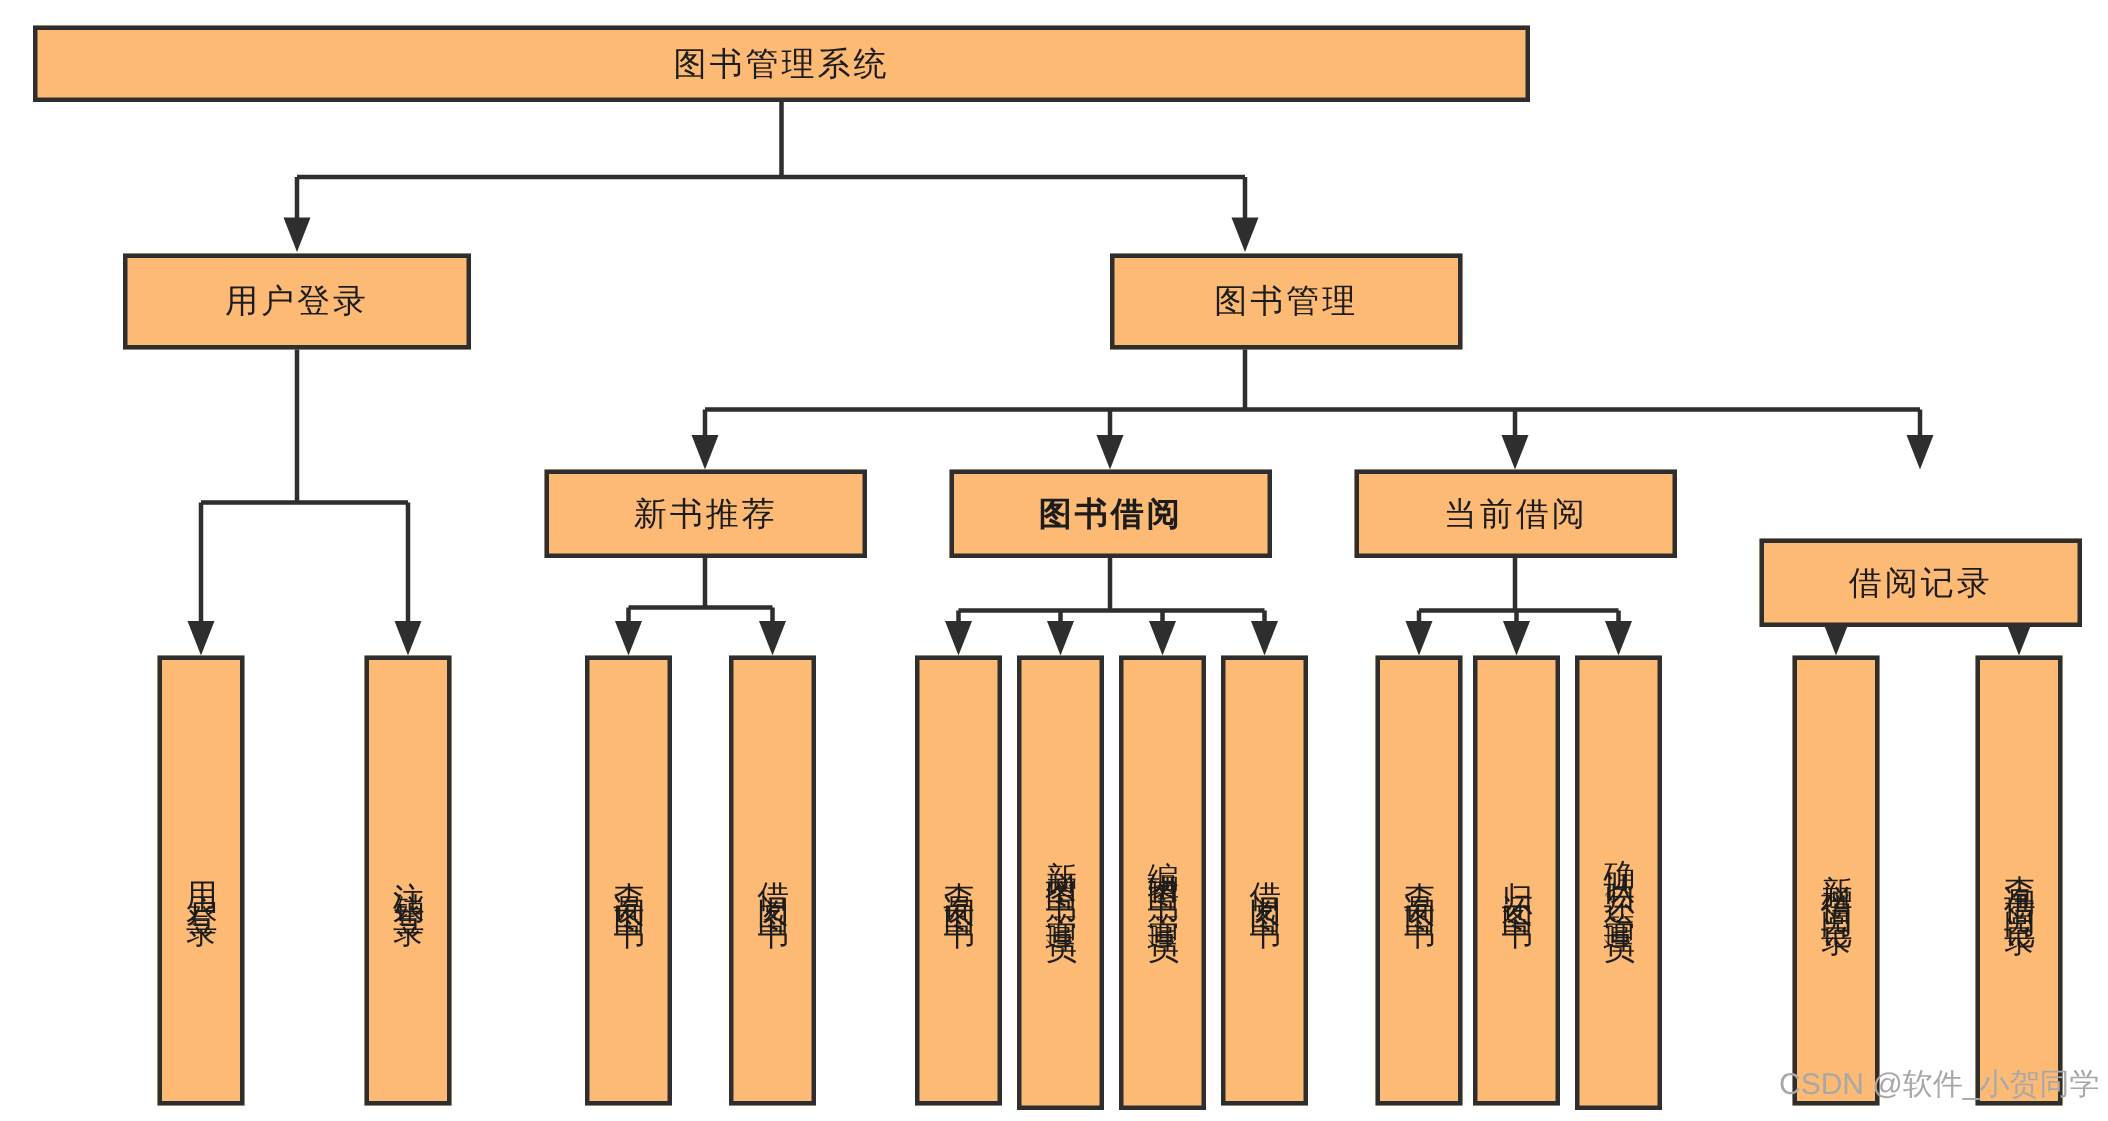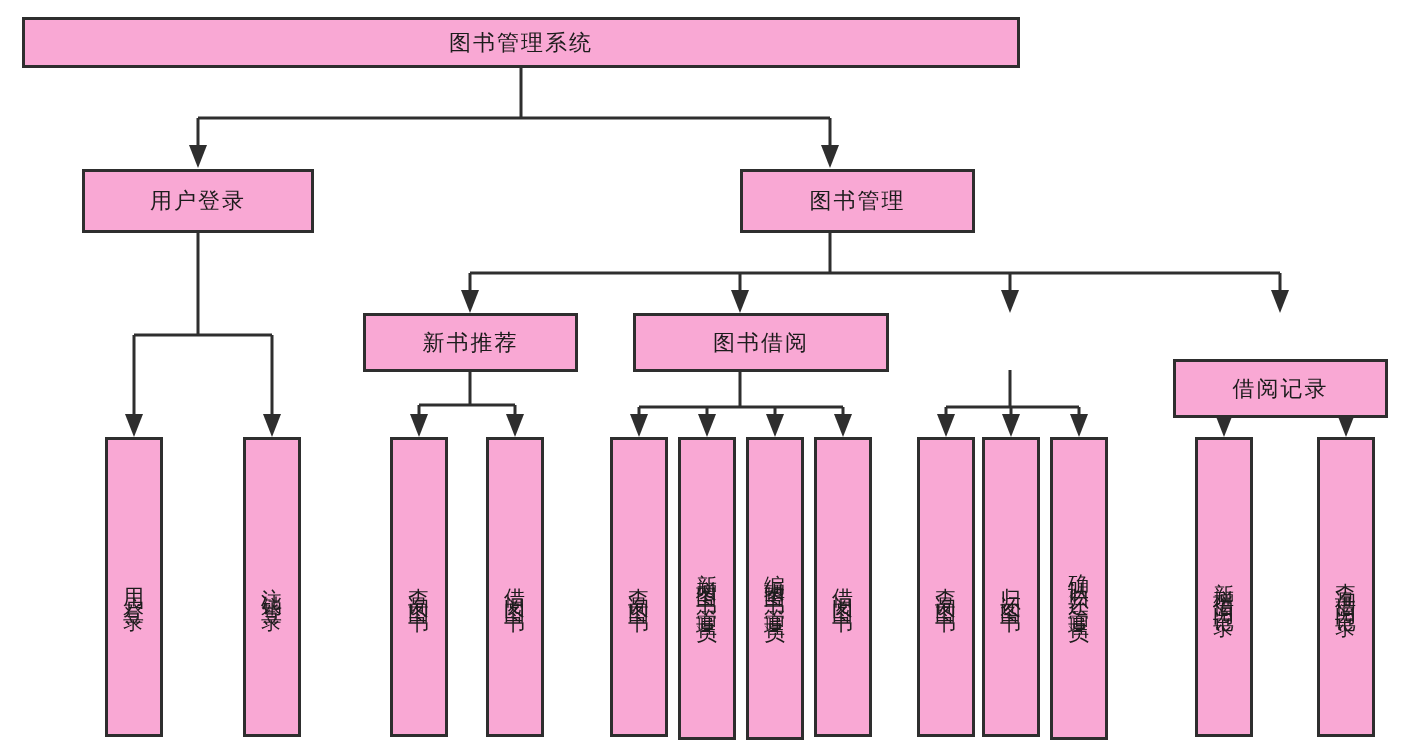--- a/index.html
+++ b/index.html
@@ -28,21 +28,21 @@
     fill: none;
   }
   .connectors polygon {
     fill: #2e2e2e;
     stroke: none;
   }
   .node {
     position: absolute;
     box-sizing: border-box;
     border: 3px solid #2e2e2e;
-    background: #f9a8d4;
+    background: #fdba74;
     display: flex;
     align-items: center;
     justify-content: center;
     color: #1c1c1c;
     font-size: 22px;
     letter-spacing: 2px;
     white-space: nowrap;
   }
   .leaf {
     writing-mode: vertical-rl;
@@ -105,35 +105,37 @@
     <polygon points="1215,414 1233,414 1224,437"></polygon>
     <polygon points="1337,414 1355,414 1346,437"></polygon>
   </svg>
 
   <div class="node" style="left:22px; top:17px; width:998px; height:51px;">图书管理系统</div>
 
   <div class="node" style="left:82px; top:169px; width:232px; height:64px;">用户登录</div>
   <div class="node" style="left:712px; top:169px; width:235px; height:64px;margin-left:28px;">图书管理</div>
 
   <div class="node" style="left:363px; top:313px; width:215px; height:59px;">新书推荐</div>
-  <div class="node" style="left:633px; top:313px; width:256px; height:59px;">图书借阅</div>
+  <div class="node" style="left:633px; top:313px; width:215px; height:59px;font-weight:bold;">图书借阅</div>
+  <div class="node" style="left:903px; top:313px; width:215px; height:59px;">当前借阅</div>
   <div class="node" style="left:1173px; top:313px; width:215px; height:59px;margin-top:46px;">借阅记录</div>
 
   <div class="node leaf" style="left:105px; top:437px; width:58px; height:300px;">用户登录</div>
   <div class="node leaf" style="left:243px; top:437px; width:58px; height:300px;">注销登录</div>
 
   <div class="node leaf" style="left:390px; top:437px; width:58px; height:300px;">查询图书</div>
   <div class="node leaf" style="left:486px; top:437px; width:58px; height:300px;">借阅图书</div>
 
   <div class="node leaf" style="left:610px; top:437px; width:58px; height:300px;">查询图书</div>
   <div class="node leaf" style="left:678px; top:437px; width:58px; height:303px; letter-spacing:7px;">新增图书（管理员）</div>
   <div class="node leaf" style="left:746px; top:437px; width:58px; height:303px; letter-spacing:7px;">编辑图书（管理员）</div>
   <div class="node leaf" style="left:814px; top:437px; width:58px; height:300px;">借阅图书</div>
 
   <div class="node leaf" style="left:917px; top:437px; width:58px; height:300px;">查询图书</div>
   <div class="node leaf" style="left:982px; top:437px; width:58px; height:300px;">归还图书</div>
   <div class="node leaf" style="left:1050px; top:437px; width:58px; height:303px; letter-spacing:7px;">确认归还（管理员）</div>
 
   <div class="node leaf" style="left:1195px; top:437px; width:58px; height:300px; letter-spacing:7px;">新增借阅记录</div>
   <div class="node leaf" style="left:1317px; top:437px; width:58px; height:300px; letter-spacing:7px;">查询借阅记录</div>
 
+  <div class="watermark">CSDN @软件_小贺同学</div>
 
 </div>
 
 </body></html>

